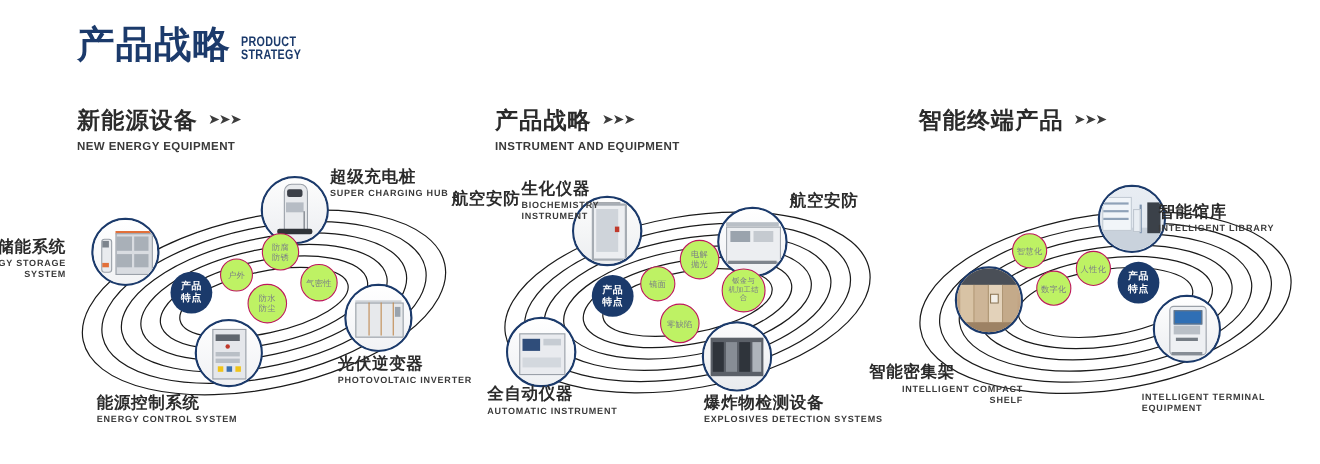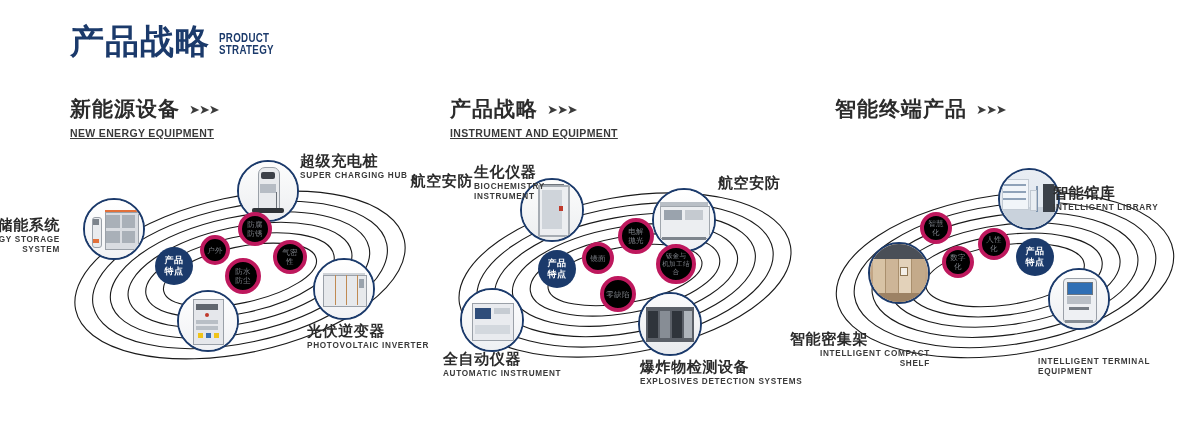--- a/index.html
+++ b/index.html
@@ -30,21 +30,21 @@
   .sec-title{position:absolute;}
   .sec-title .cn{
     font-size:21px;font-weight:bold;color:#2b2b2b;letter-spacing:1px;
     display:inline-block;vertical-align:middle;
   }
   .sec-title .arrows{
     display:inline-block;vertical-align:middle;margin-left:9px;
     color:#3c3c3c;font-size:13px;letter-spacing:-1px;font-weight:bold;
   }
   .sec-title .en{
-    margin-top:4px;font-size:10.5px;color:#3a3a3a;letter-spacing:.35px;font-weight:600;text-decoration:underline;
+    margin-top:4px;font-size:10.5px;color:#3a3a3a;letter-spacing:.35px;font-weight:600;
   }
 
   
   .cluster{position:absolute;top:150px;height:250px;}
   .orbit-svg{position:absolute;left:0;top:0;}
 
   
   .node{
     position:absolute;border-radius:50%;
     border:2.5px solid #1b3a6b;overflow:hidden;background:#eef1f5;
@@ -55,21 +55,21 @@
   .hub{
     position:absolute;border-radius:50%;background:#1b3a6b;color:#fff;
     display:flex;align-items:center;justify-content:center;text-align:center;
     font-size:9px;font-weight:bold;line-height:11px;letter-spacing:.5px;
     box-sizing:border-box;
   }
   .hub span{display:block;}
 
   
   .bub{
-    position:absolute;border-radius:50%;border:4px solid #be185d;background:#000000;
+    position:absolute;border-radius:50%;border:1px solid #be185d;background:#bef264;
     display:flex;align-items:center;justify-content:center;text-align:center;
     color:#7b7f86;font-size:7.5px;line-height:9px;letter-spacing:.3px;
     box-sizing:border-box;padding:2px;
   }
 
   
   .cap{position:absolute;}
   .cap .cn{font-size:15px;font-weight:bold;color:#2b2b2b;letter-spacing:.6px;line-height:17px;}
   .cap .en{font-size:8.2px;color:#3a3a3a;letter-spacing:.7px;line-height:10px;margin-top:2px;font-weight:600;}
   .cap.right{text-align:right;}
@@ -280,20 +280,24 @@
 SYSTEM</div>
   </div>
   <div class="cap" style="left:300px;top:152px;">
     <div class="cn">超级充电桩</div>
     <div class="en">SUPER CHARGING HUB</div>
   </div>
   <div class="cap" style="left:307px;top:322px;">
     <div class="cn">光伏逆变器</div>
     <div class="en">PHOTOVOLTAIC INVERTER</div>
   </div>
+  <div class="cap" style="left:88px;top:358px;">
+    <div class="cn">能源控制系统</div>
+    <div class="en">ENERGY CONTROL SYSTEM</div>
+  </div>
 
   <div class="cluster" style="left:440px;width:370px;">
     <svg class="orbit-svg" width="370" height="250" viewBox="0 0 370 250">
       <g fill="none" stroke="#1a1a1a" stroke-width="1.1" transform="rotate(-10 185 125)">
         <ellipse cx="185" cy="125" rx="168" ry="78"></ellipse>
         <ellipse cx="185" cy="125" rx="150" ry="68"></ellipse>
         <ellipse cx="185" cy="125" rx="132" ry="58"></ellipse>
         <ellipse cx="185" cy="125" rx="114" ry="48"></ellipse>
         <ellipse cx="185" cy="125" rx="96" ry="38"></ellipse>
         <ellipse cx="185" cy="125" rx="78" ry="28"></ellipse>

